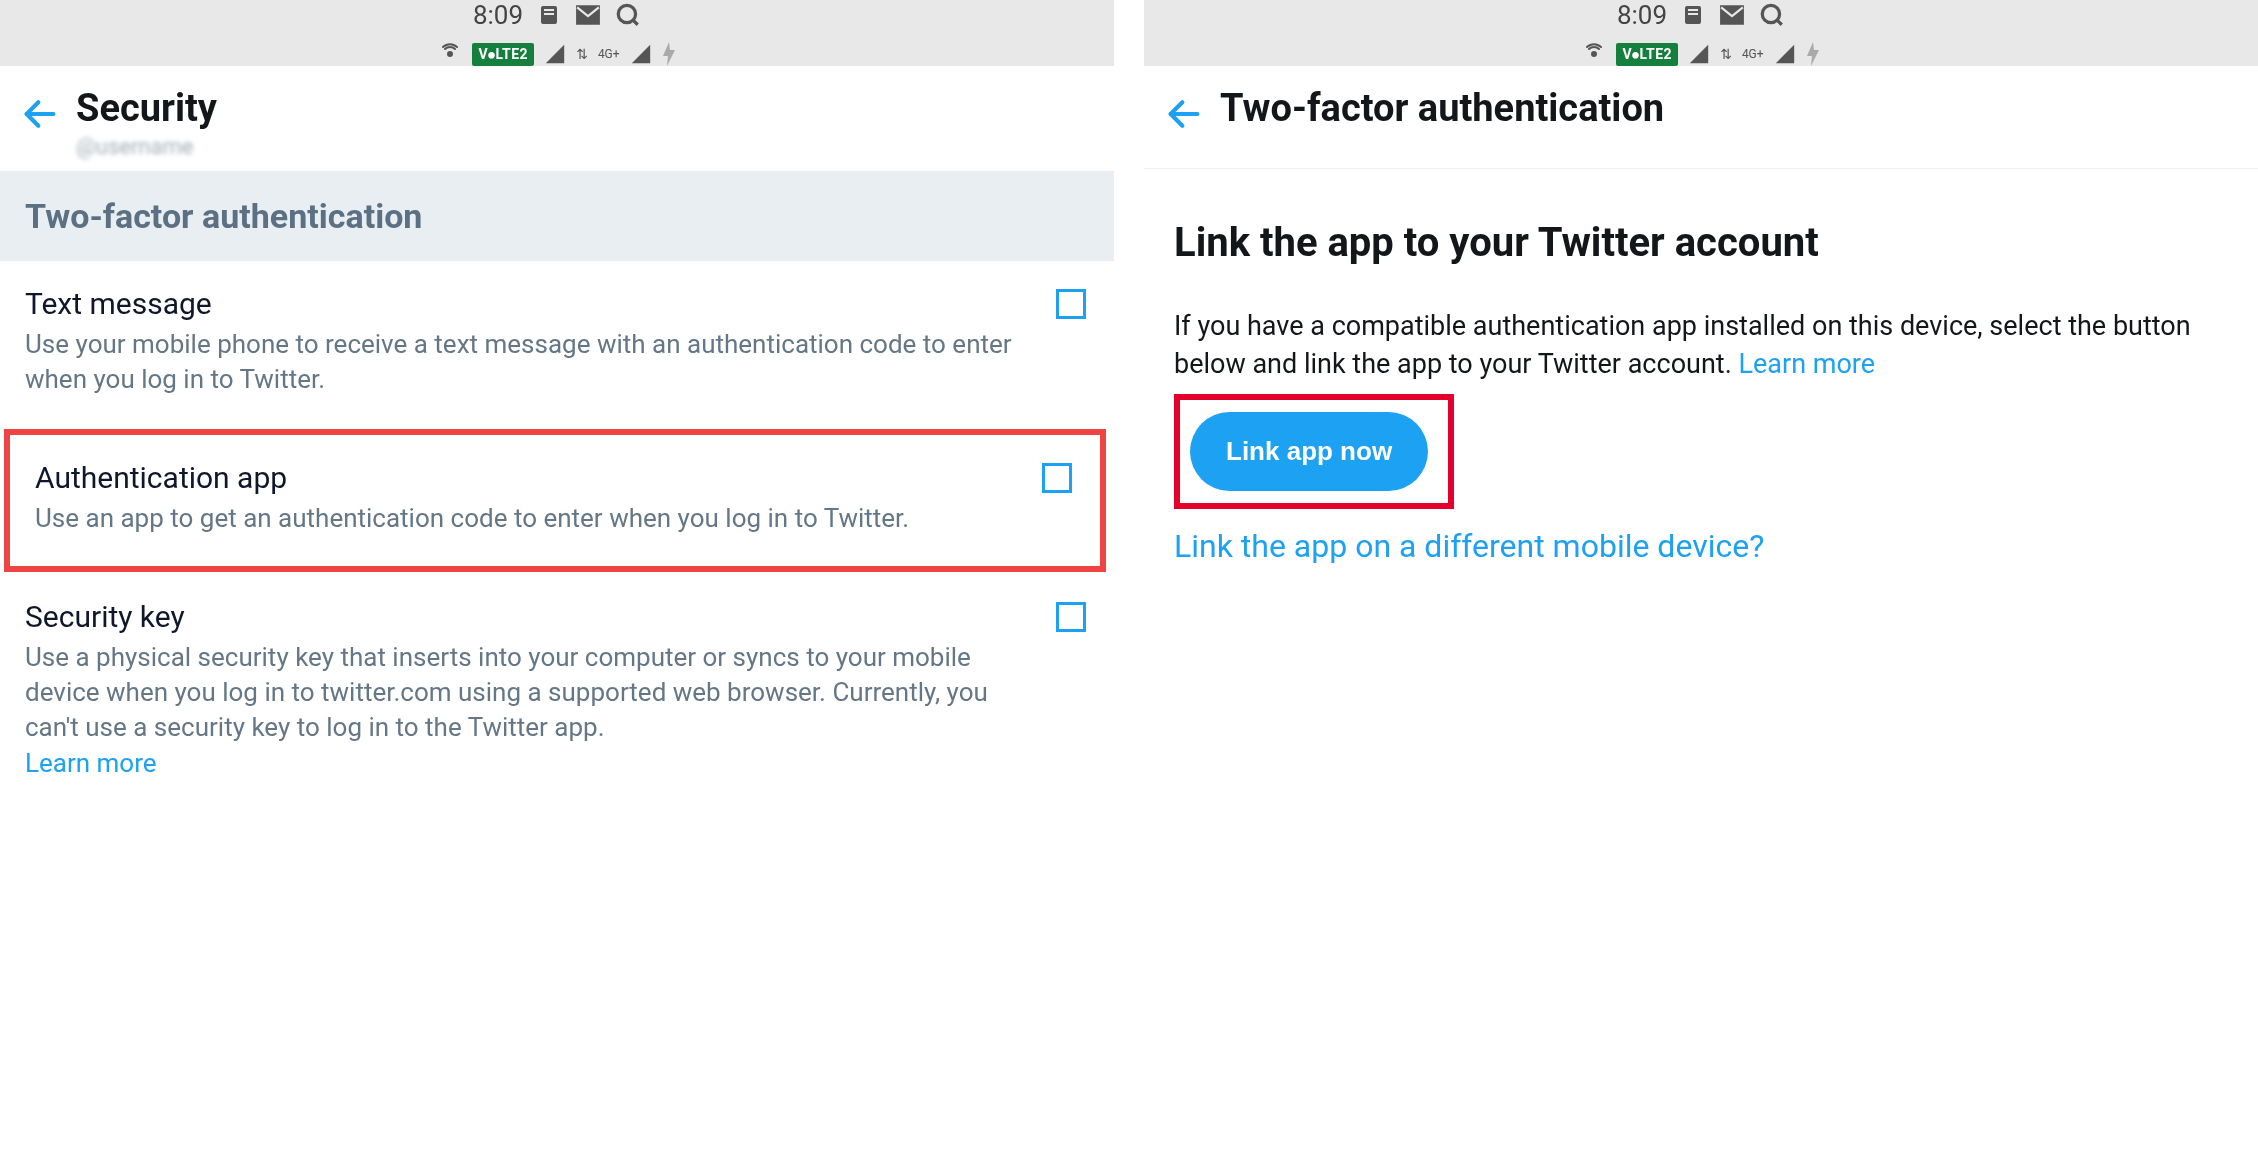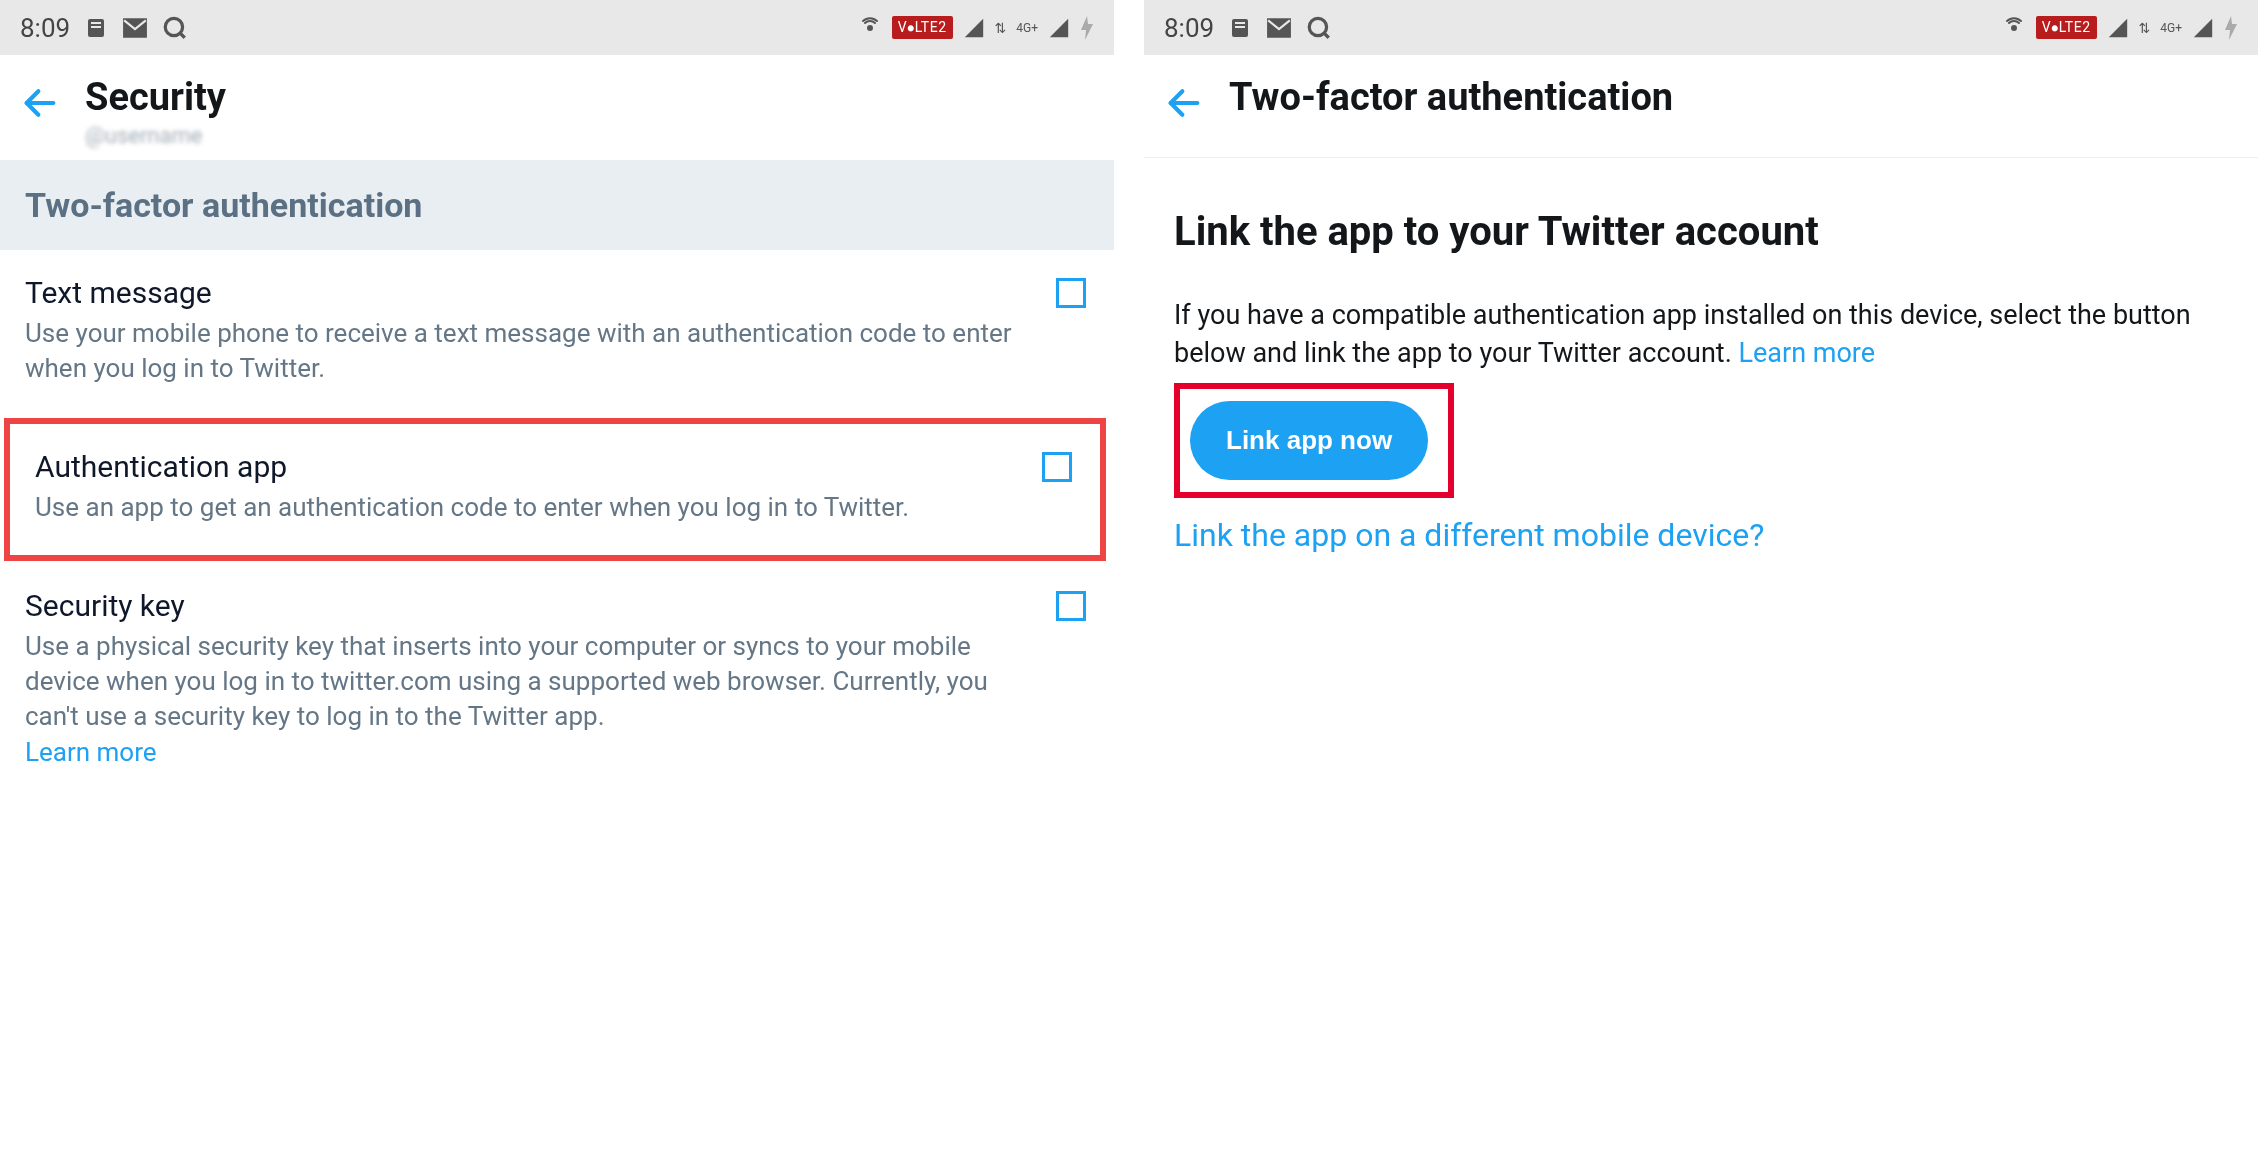--- a/index.html
+++ b/index.html
@@ -16,26 +16,27 @@
       height: 1166px;
     }
     .screen {
       flex: 1;
       background: #fff;
       position: relative;
       overflow: hidden;
     }
     .status-bar {
       background: #e8e8e8;
-      height: 55px;
+      height: 66px;
       display: flex;
       align-items: center;
       justify-content: space-between;
       padding: 0 20px;
       color: #333;
+      flex-direction: column;
     }
     .status-left {
       display: flex;
       align-items: center;
       gap: 14px;
     }
     .status-right {
       display: flex;
       align-items: center;
       gap: 10px;
@@ -45,33 +46,33 @@
       font-weight: 400;
       color: #444;
     }
     .status-icon {
       display: inline-flex;
       align-items: center;
       justify-content: center;
       color: #555;
     }
     .volte-badge {
-      background: #b91c1c;
+      background: #15803d;
       color: #fff;
       font-size: 14px;
-      font-weight: normal;
+      font-weight: bold;
       padding: 3px 6px;
       border-radius: 2px;
       letter-spacing: 0.5px;
     }
     .app-header {
       display: flex;
       align-items: flex-start;
       padding: 20px 20px 12px 20px;
-      gap: 25px;
+      gap: 16px;
       border-bottom: 1px solid #eee;
     }
     .app-header.no-border {
       border-bottom: none;
     }
     .back-arrow {
       color: #1da1f2;
       font-size: 38px;
       margin-top: 8px;
       cursor: pointer;

